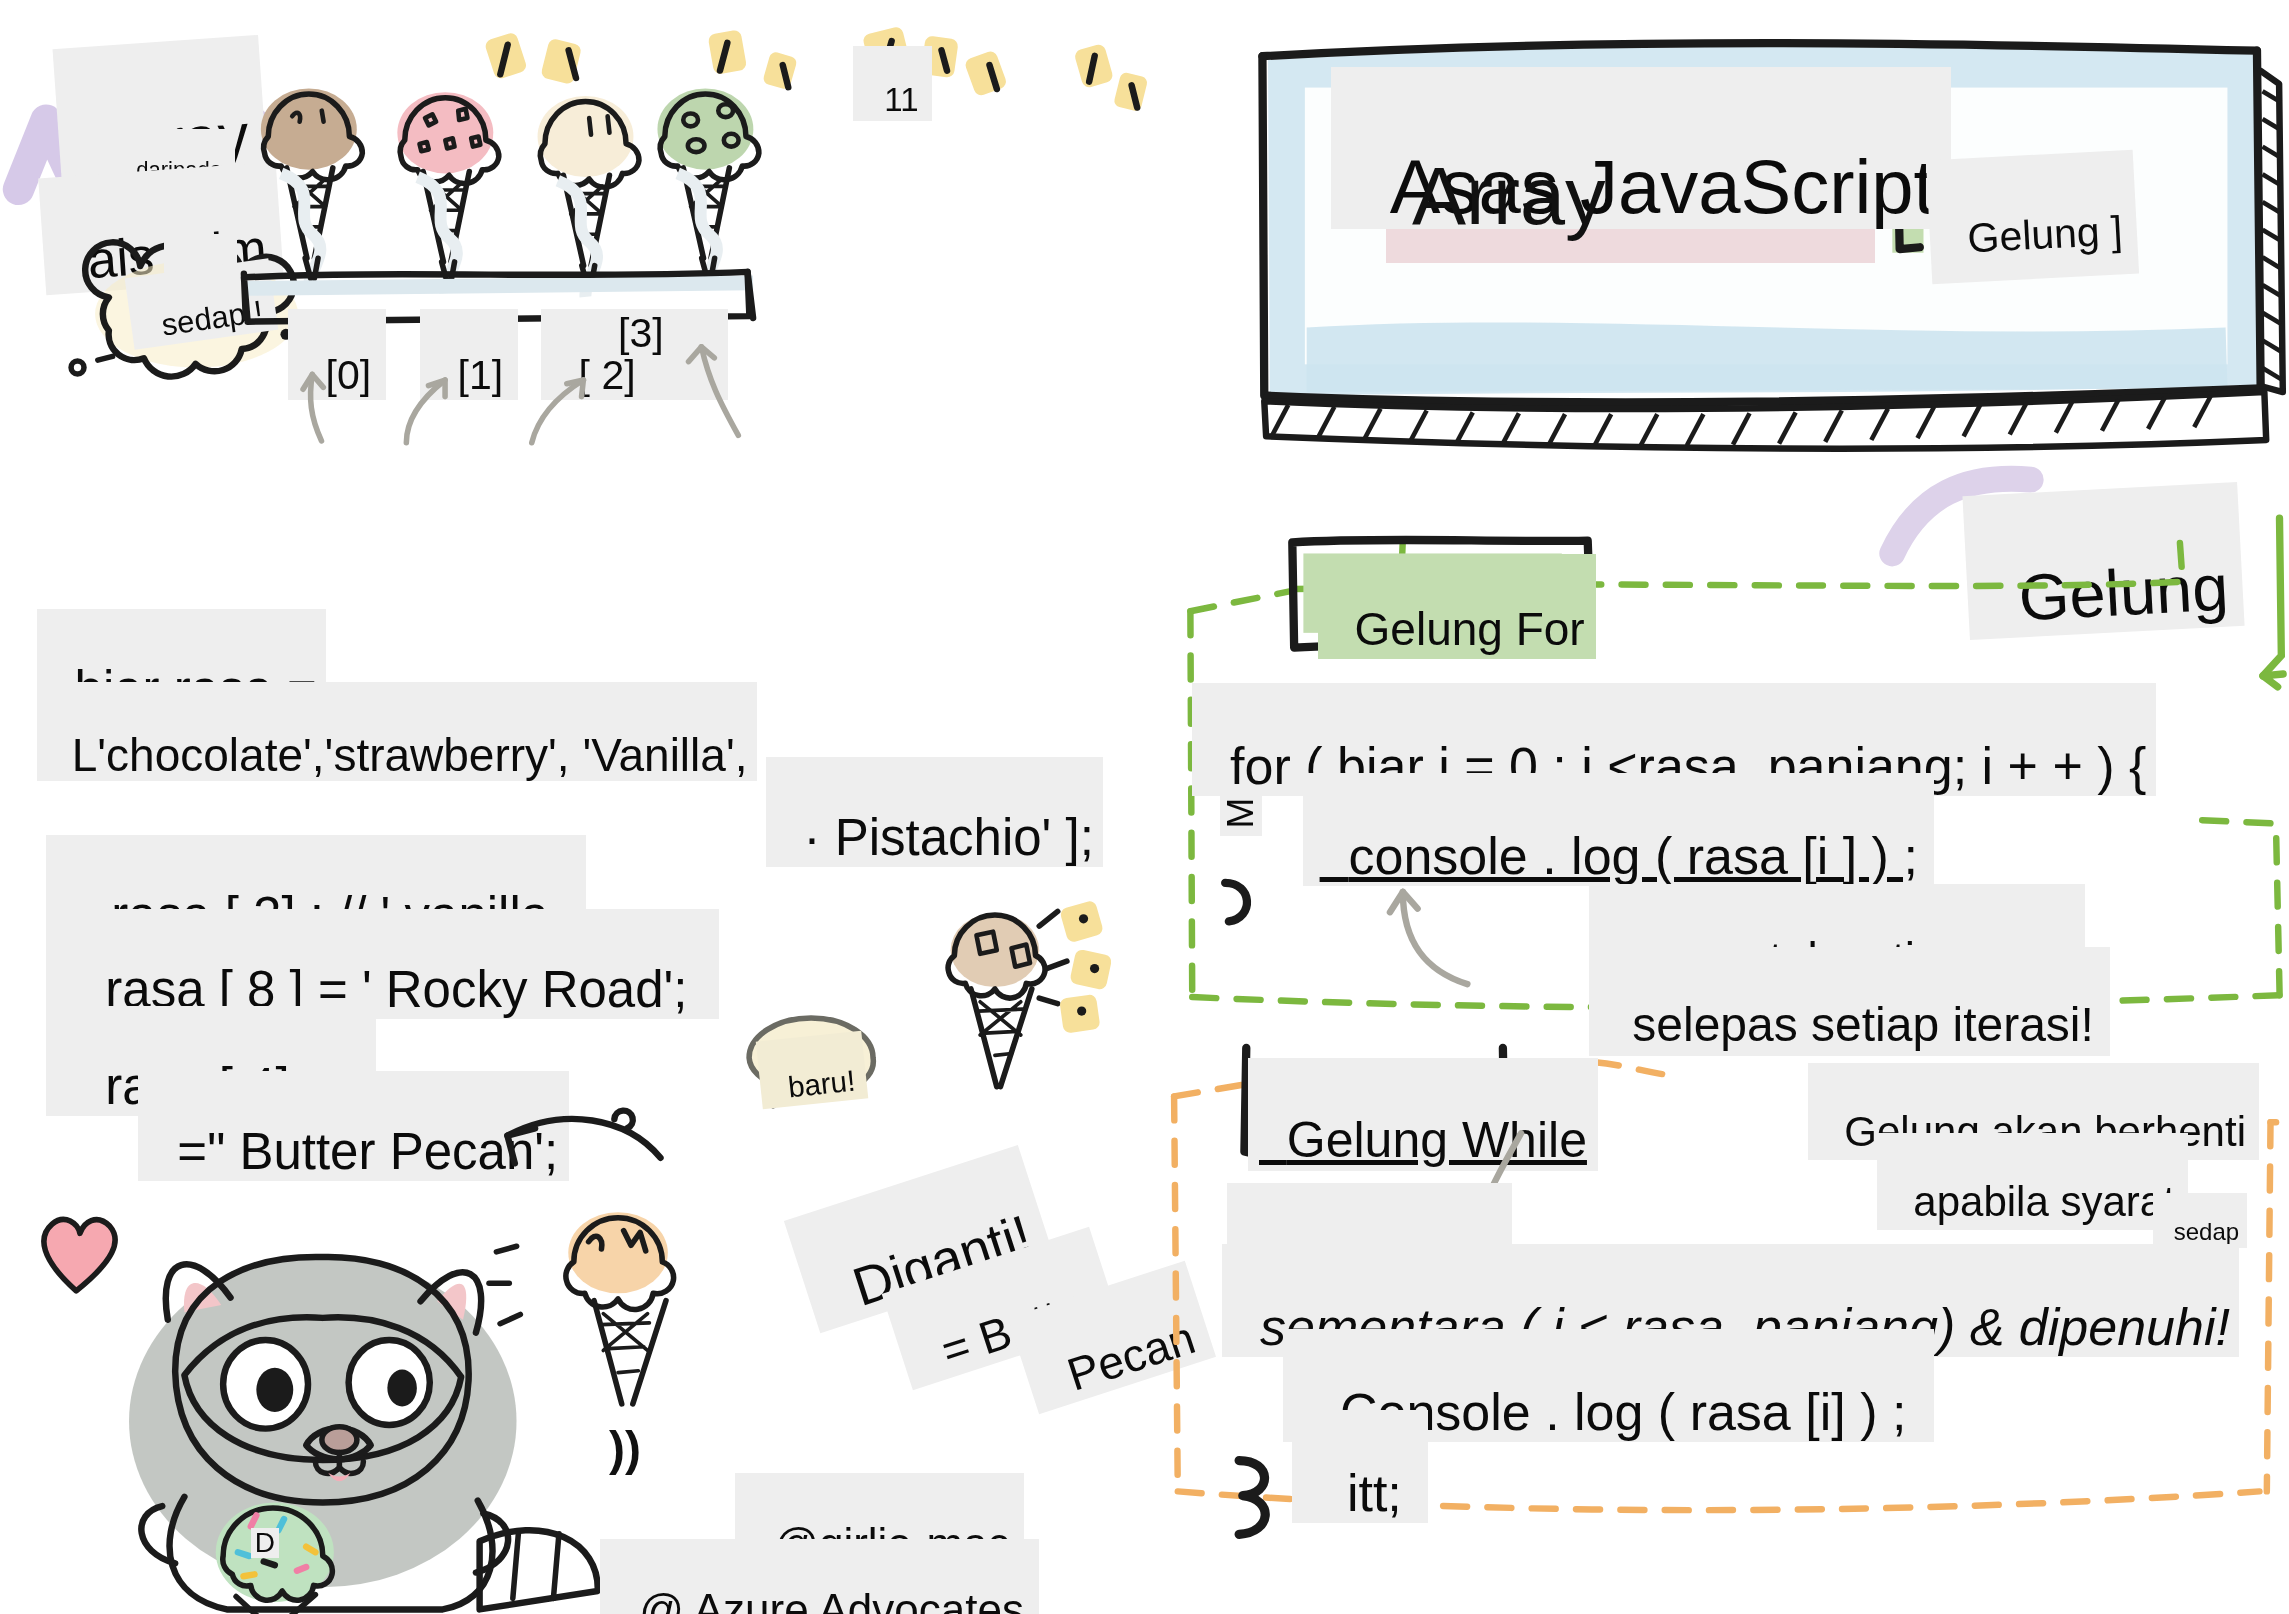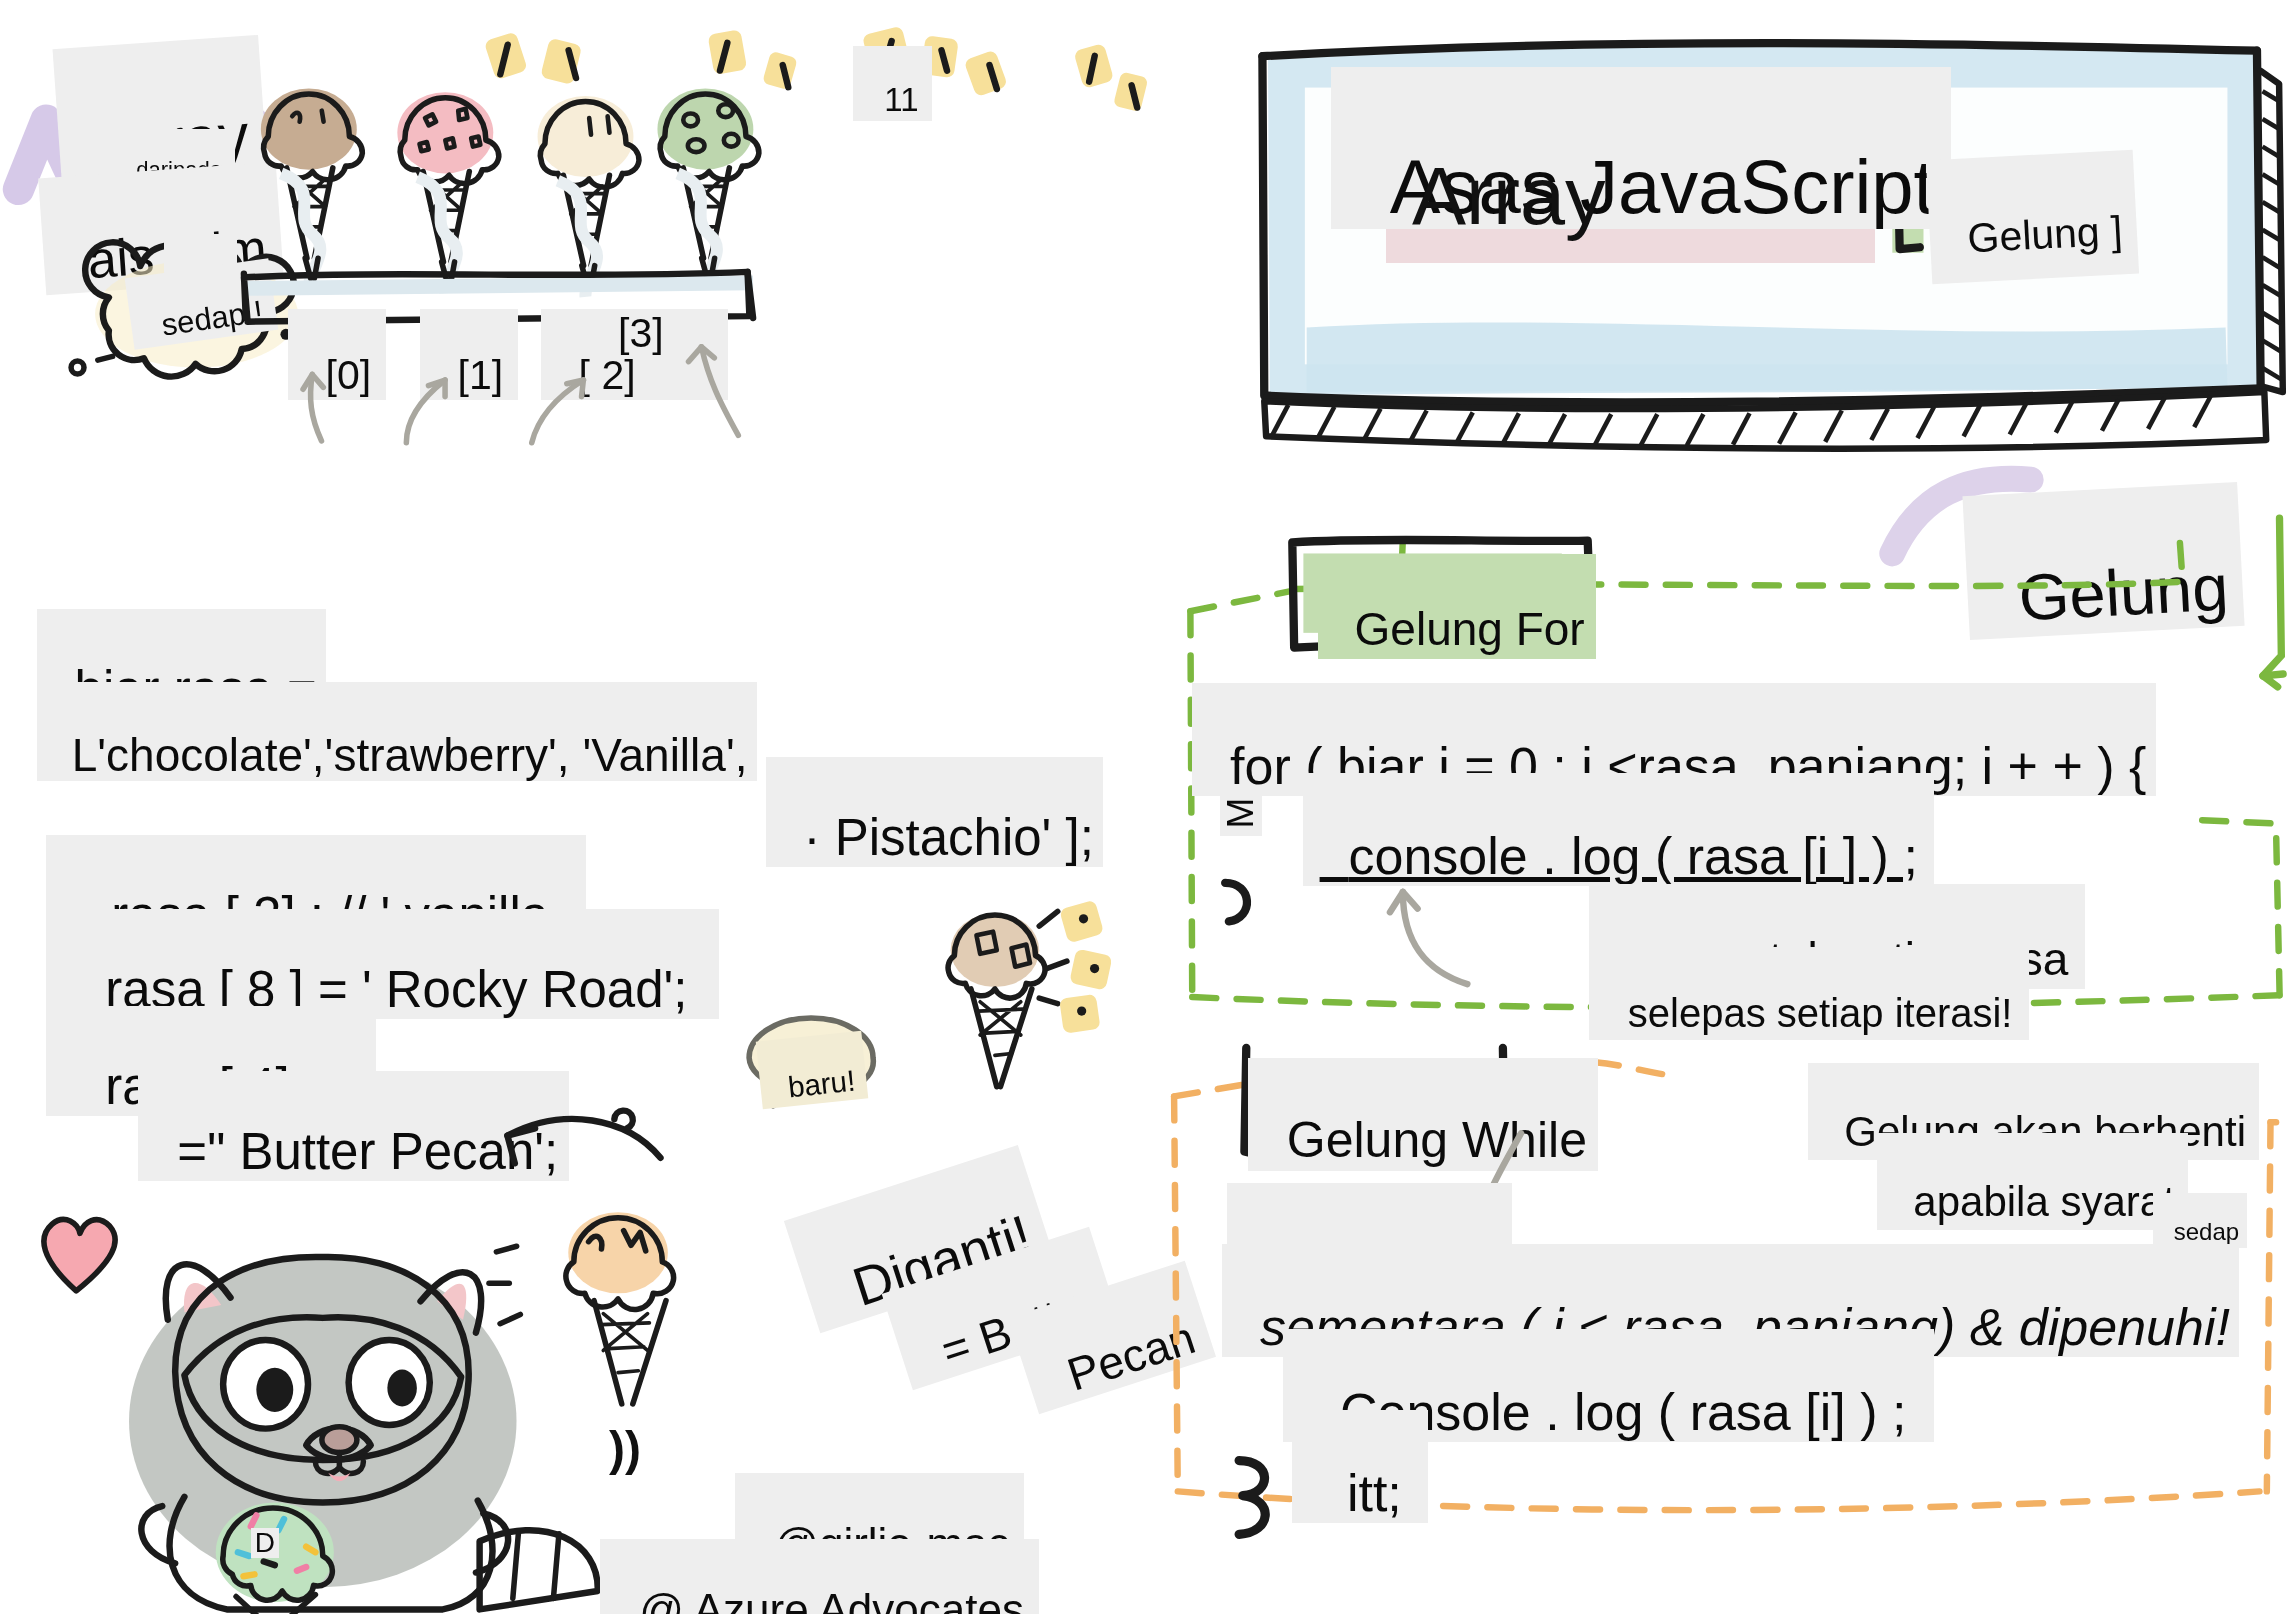--- a/index.html
+++ b/index.html
@@ -418,37 +418,37 @@
 <svg class="abs" style="left:1216px;top:877px;" width="55" height="65" viewBox="0 0 60 70">
   <path class="ink" stroke-width="9" d="M10,6 C40,6 42,44 14,48"></path>
 </svg>
 
 <svg class="abs" style="left:1366px;top:868px;" width="129" height="129" viewBox="0 0 140 140">
   <path class="grey-arrow" stroke-width="7" d="M110,126 C66,112 40,82 40,26"></path>
   <path class="grey-arrow" stroke-width="7" d="M40,26 l-14,22 M40,26 l16,18"></path>
 </svg>
 <div class="abs chip" style="left:1589px;top:884px;font-size:46px;padding:5.5px 16.6px;">
   <span class="narrow">mencetak setiap rasa</span></div>
-<div class="abs chip" style="left:1589px;top:947px;font-size:40px;padding:5.5px 16.6px;">
+<div class="abs chip" style="left:1589px;top:947px;font-size:48px;padding:5.5px 16.6px;">
   <span class="narrow">selepas setiap iterasi!</span></div>
 
 <svg class="abs" style="left:1163px;top:1089px;" width="1126" height="443" viewBox="0 0 1220 480">
   <path class="dashO" d="M148,-18 L160,-14"></path>
   <path class="dashO" d="M420,-28 C480,-36 520,-16 560,-14"></path>
   <path class="dashO" d="M12,8 L142,-14"></path>
   <path class="dashO" d="M12,8 L16,436"></path>
   <path class="dashO" d="M16,436 C400,466 840,460 1188,436"></path>
   <path class="dashO" d="M1200,36 L1196,436"></path>
   <path class="dashO" d="M1200,36 L1206,36"></path>
 </svg>
 
 <svg class="abs" style="left:1237px;top:1048px;" width="277" height="120" viewBox="0 0 300 130">
   <path class="ink" stroke-width="9" d="M10,0 L8,112 C100,136 200,130 290,112 L288,0"></path>
 </svg>
-<div class="abs chip" style="left:1248px;top:1058px;font-size:50px;padding:5.5px 11px;">
+<div class="abs chip" style="left:1248px;top:1058px;font-size:50px;padding:5.5px 11px;text-decoration:underline;">
   <span>Gelung While</span></div>
 
 <div class="abs chip" style="left:1772px;top:1063px;font-size:42px;padding:5.5px 13px;margin-left:36px;">
   <span class="narrow">Gelung akan berhenti</span></div>
 <div class="abs chip" style="left:1877px;top:1133px;font-size:42px;padding:5.5px 13px;">
   <span class="narrow">apabila syarat</span></div>
 <div class="abs chip" style="left:2153px;top:1193px;font-size:24px;padding:2.8px 7.4px;">
   <span class="narrow">sedap</span></div>
 
 <svg class="abs" style="left:1403px;top:1133px;" width="166" height="185" viewBox="0 0 180 200">

